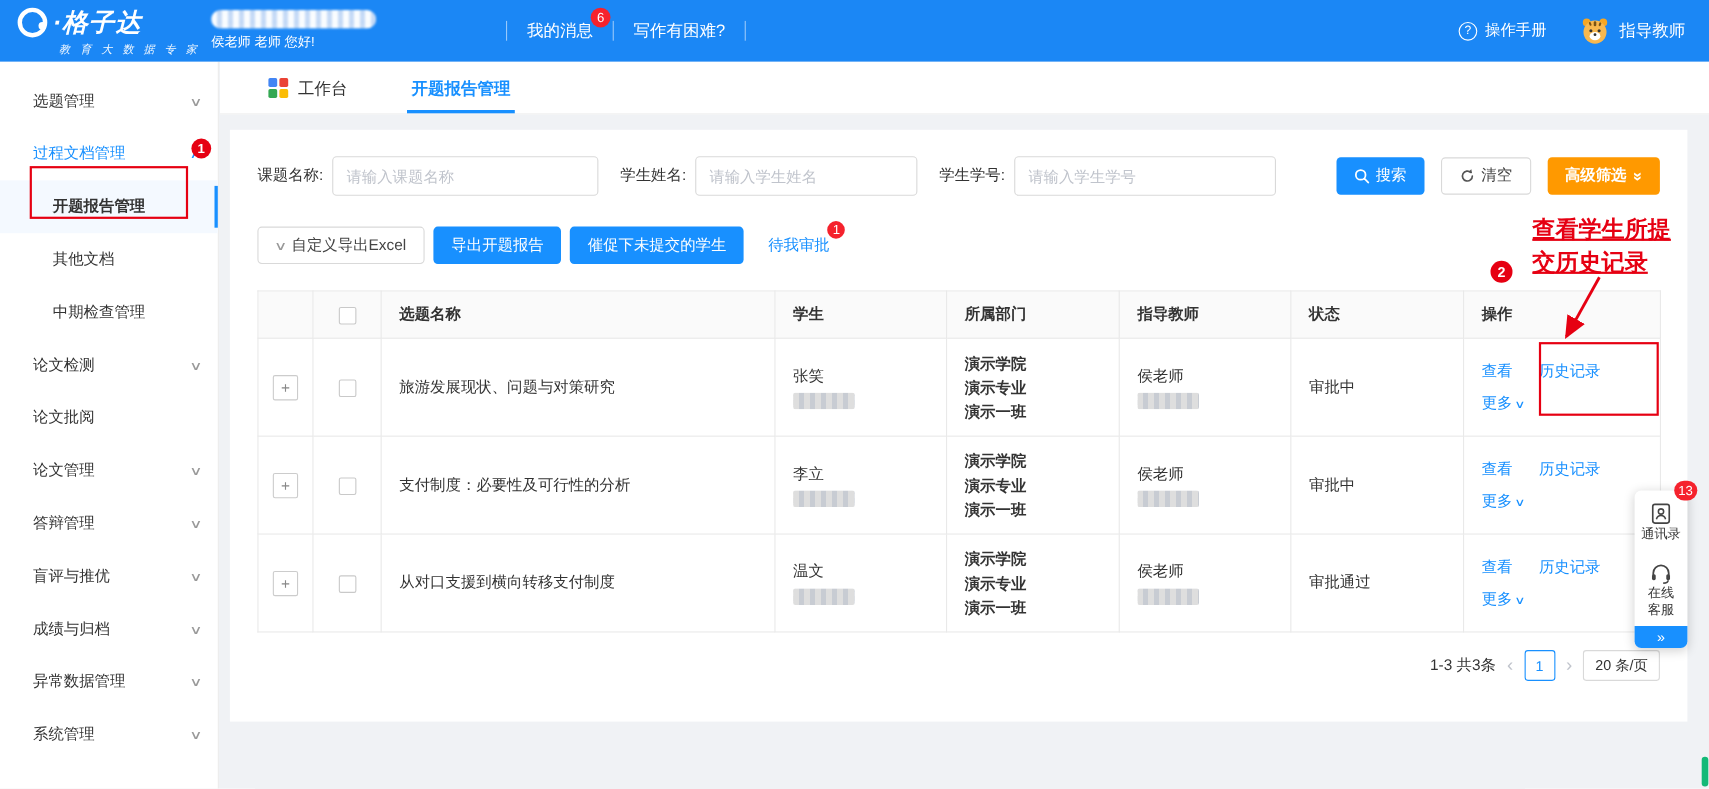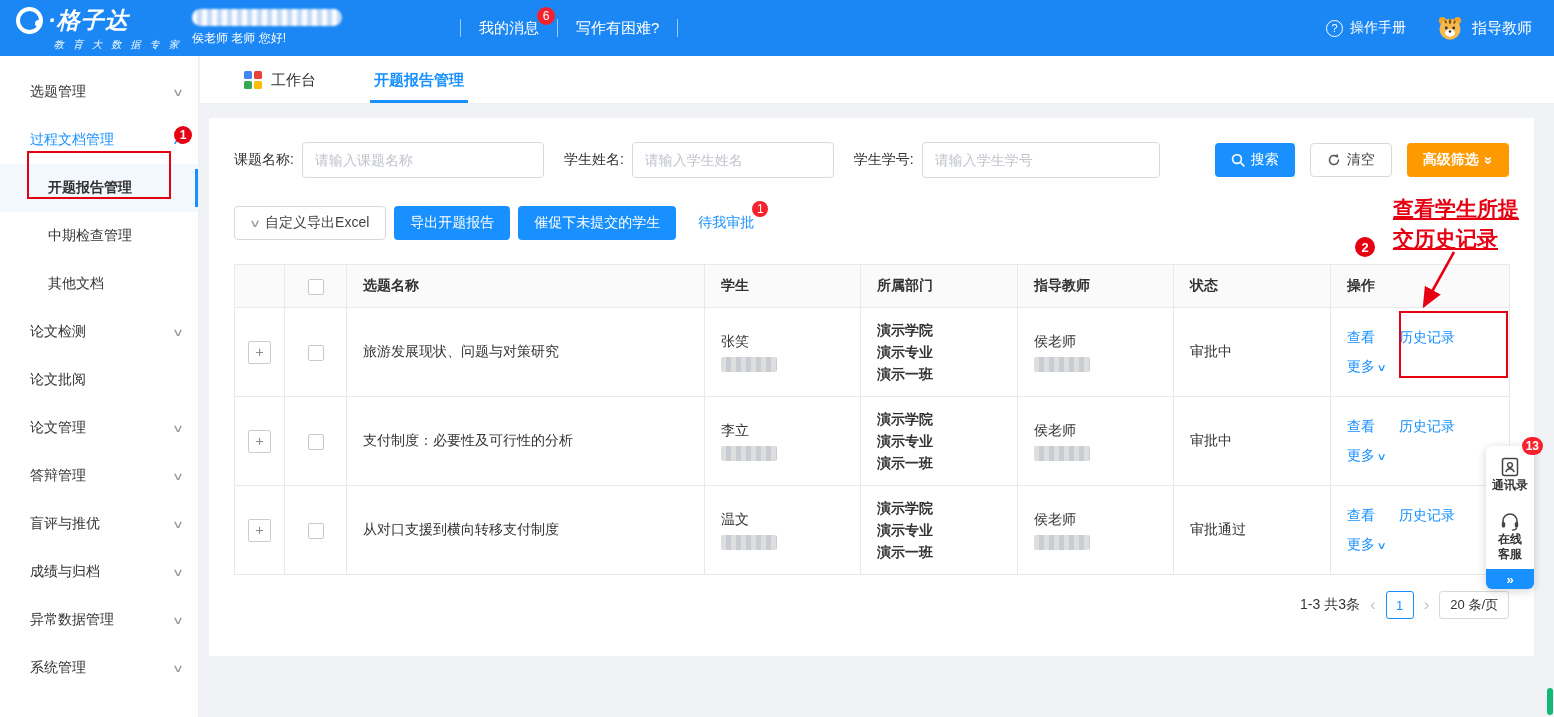--- a/index.html
+++ b/index.html
@@ -104,21 +104,21 @@
 
   .pagination { margin-top:16px; display:flex; justify-content:flex-end; align-items:center; gap:10px; font-size:14px; }
   .pg-arrow { color:#c0c4cc; font-size:17px; cursor:default; }
   .pg-num { min-width:28px; height:28px; border:1px solid #1890ff; color:#1890ff; border-radius:3px;
     display:flex; align-items:center; justify-content:center; font-size:13px; cursor:pointer; }
   .pg-size { height:28px; border:1px solid #d9d9d9; border-radius:3px; display:flex; align-items:center;
     padding:12px 10px; font-size:13px; cursor:pointer; }
 
   
   .float-widget { position:absolute; right:20px; top:446px; width:48px; background:#fff; border-radius:6px;
-    box-shadow:0 2px 10px rgba(0,0,0,.18); z-index:40; text-align:center;font-weight:bold; }
+    box-shadow:0 2px 10px rgba(0,0,0,.18); z-index:40; text-align:center; }
   .w-badge { position:absolute; top:-9px; right:-9px; z-index:2; }
   .w-item { padding:10px 3px 7px; cursor:pointer; }
   .w-label { font-size:12px; color:#333; line-height:15px; white-space:nowrap; }
   .w-collapse { height:20px; background:#1890ff; border-radius:0 0 6px 6px; color:#fff;
     display:flex; align-items:center; justify-content:center; font-size:13px; cursor:pointer; }
 
   
   .anno-box { position:absolute; border:2px solid #e60012; z-index:80; pointer-events:none; }
   .anno-box-sidebar { left:27px; top:151px; width:144px; height:48px; }
   .anno-box-history { left:1399px; top:311px; width:109px; height:67px; }
@@ -186,24 +186,24 @@
     <span class="s-arrow">∨</span>
   </div>
   <div class="s-item open">
     <span class="s-label">过程文档管理</span>
     <span class="s-arrow">∧</span>
   </div>
   <div class="s-item s-child active">
     <span class="s-label">开题报告管理</span>
   </div>
   <div class="s-item s-child">
+    <span class="s-label">其他文档</span>
+  </div>
+  <div class="s-item s-child">
     <span class="s-label">中期检查管理</span>
-  </div>
-  <div class="s-item s-child">
-    <span class="s-label">其他文档</span>
   </div>
   <div class="s-item">
     <span class="s-label">论文检测</span>
     <span class="s-arrow">∨</span>
   </div>
   <div class="s-item">
     <span class="s-label">论文批阅</span>
   </div>
   <div class="s-item">
     <span class="s-label">论文管理</span>

